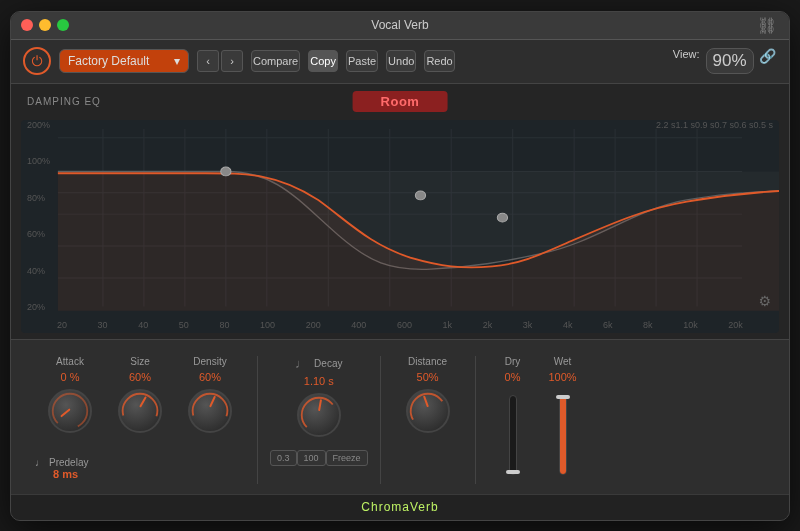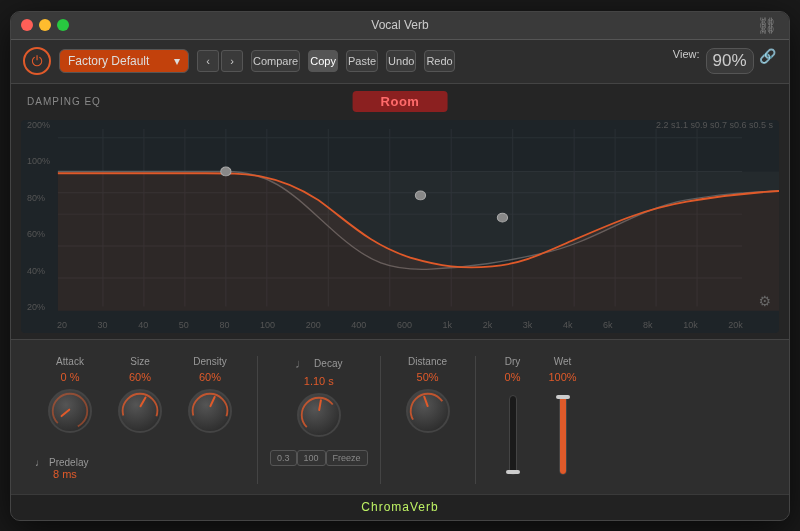--- a/index.html
+++ b/index.html
@@ -377,20 +377,21 @@
       font-size: 10px;
       color: #999;
       display: flex;
       align-items: center;
       gap: 4px;
     }
     .predelay-value {
       font-size: 11px;
       color: #e05a2a;
       margin-left: 18px;
+      font-weight: bold;
     }
 
     
     .decay-freeze-group {
       display: flex;
       flex-direction: column;
       align-items: center;
     }
     .freeze-row {
       display: flex;

